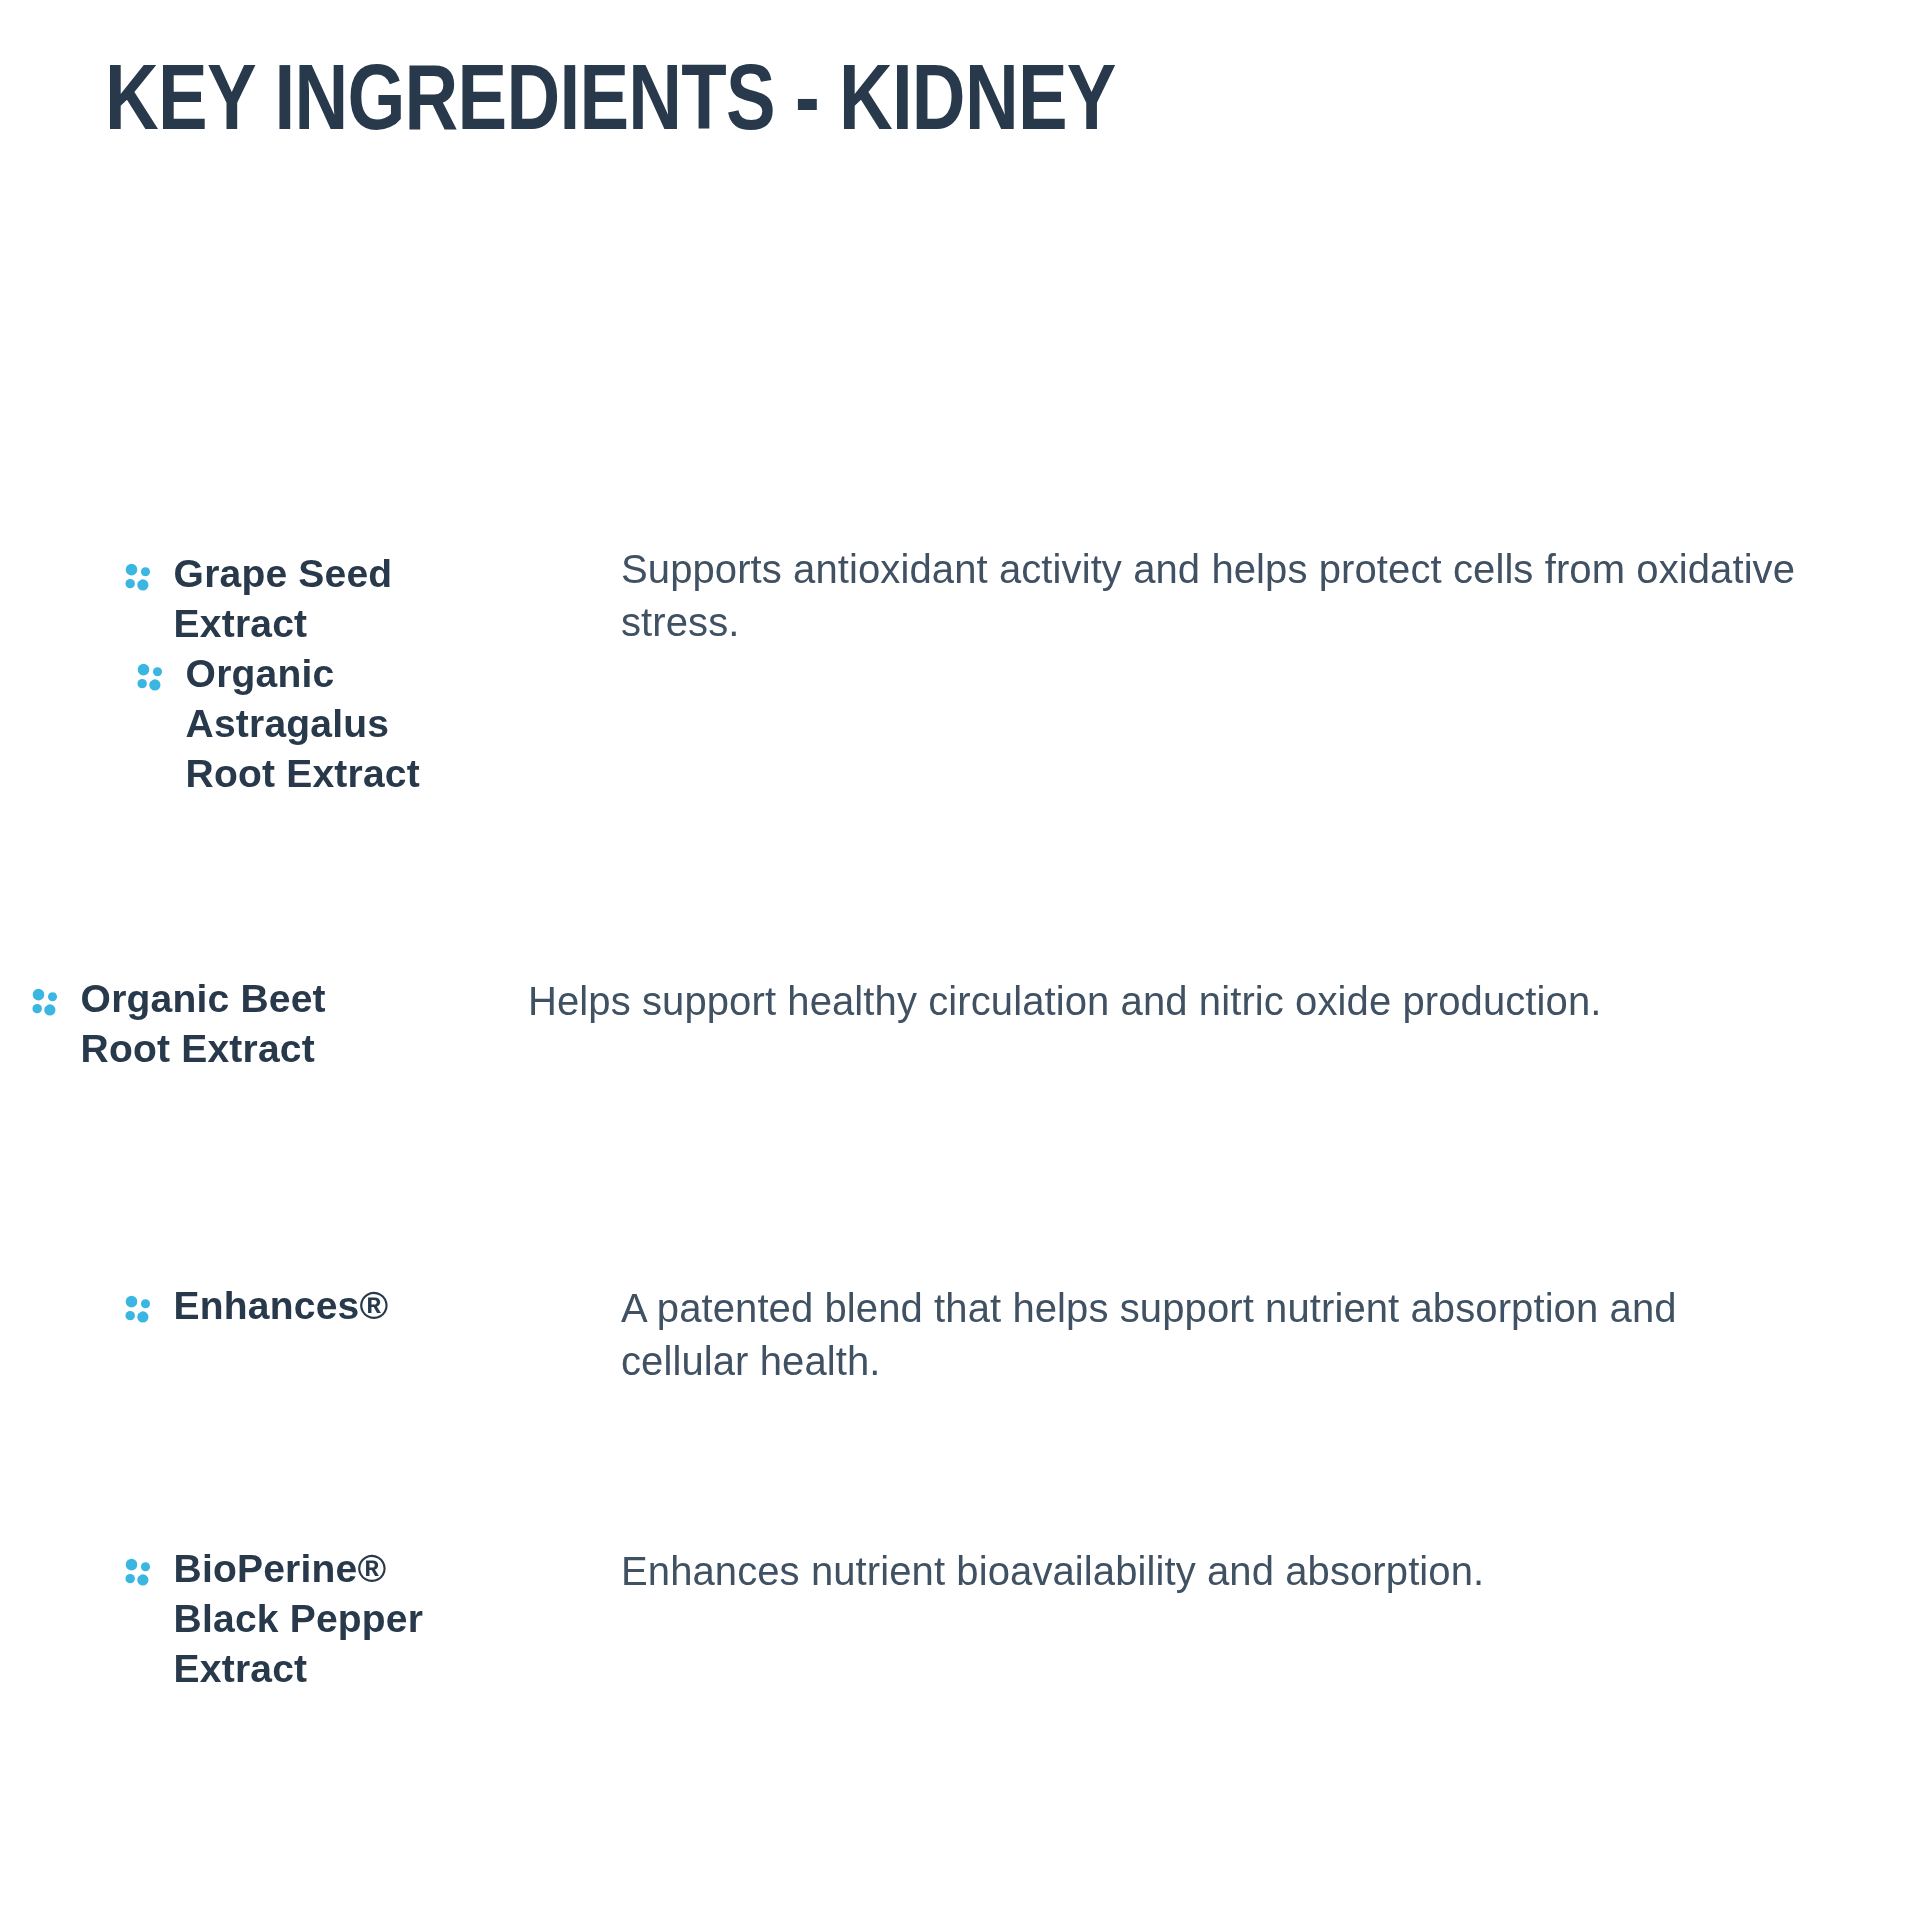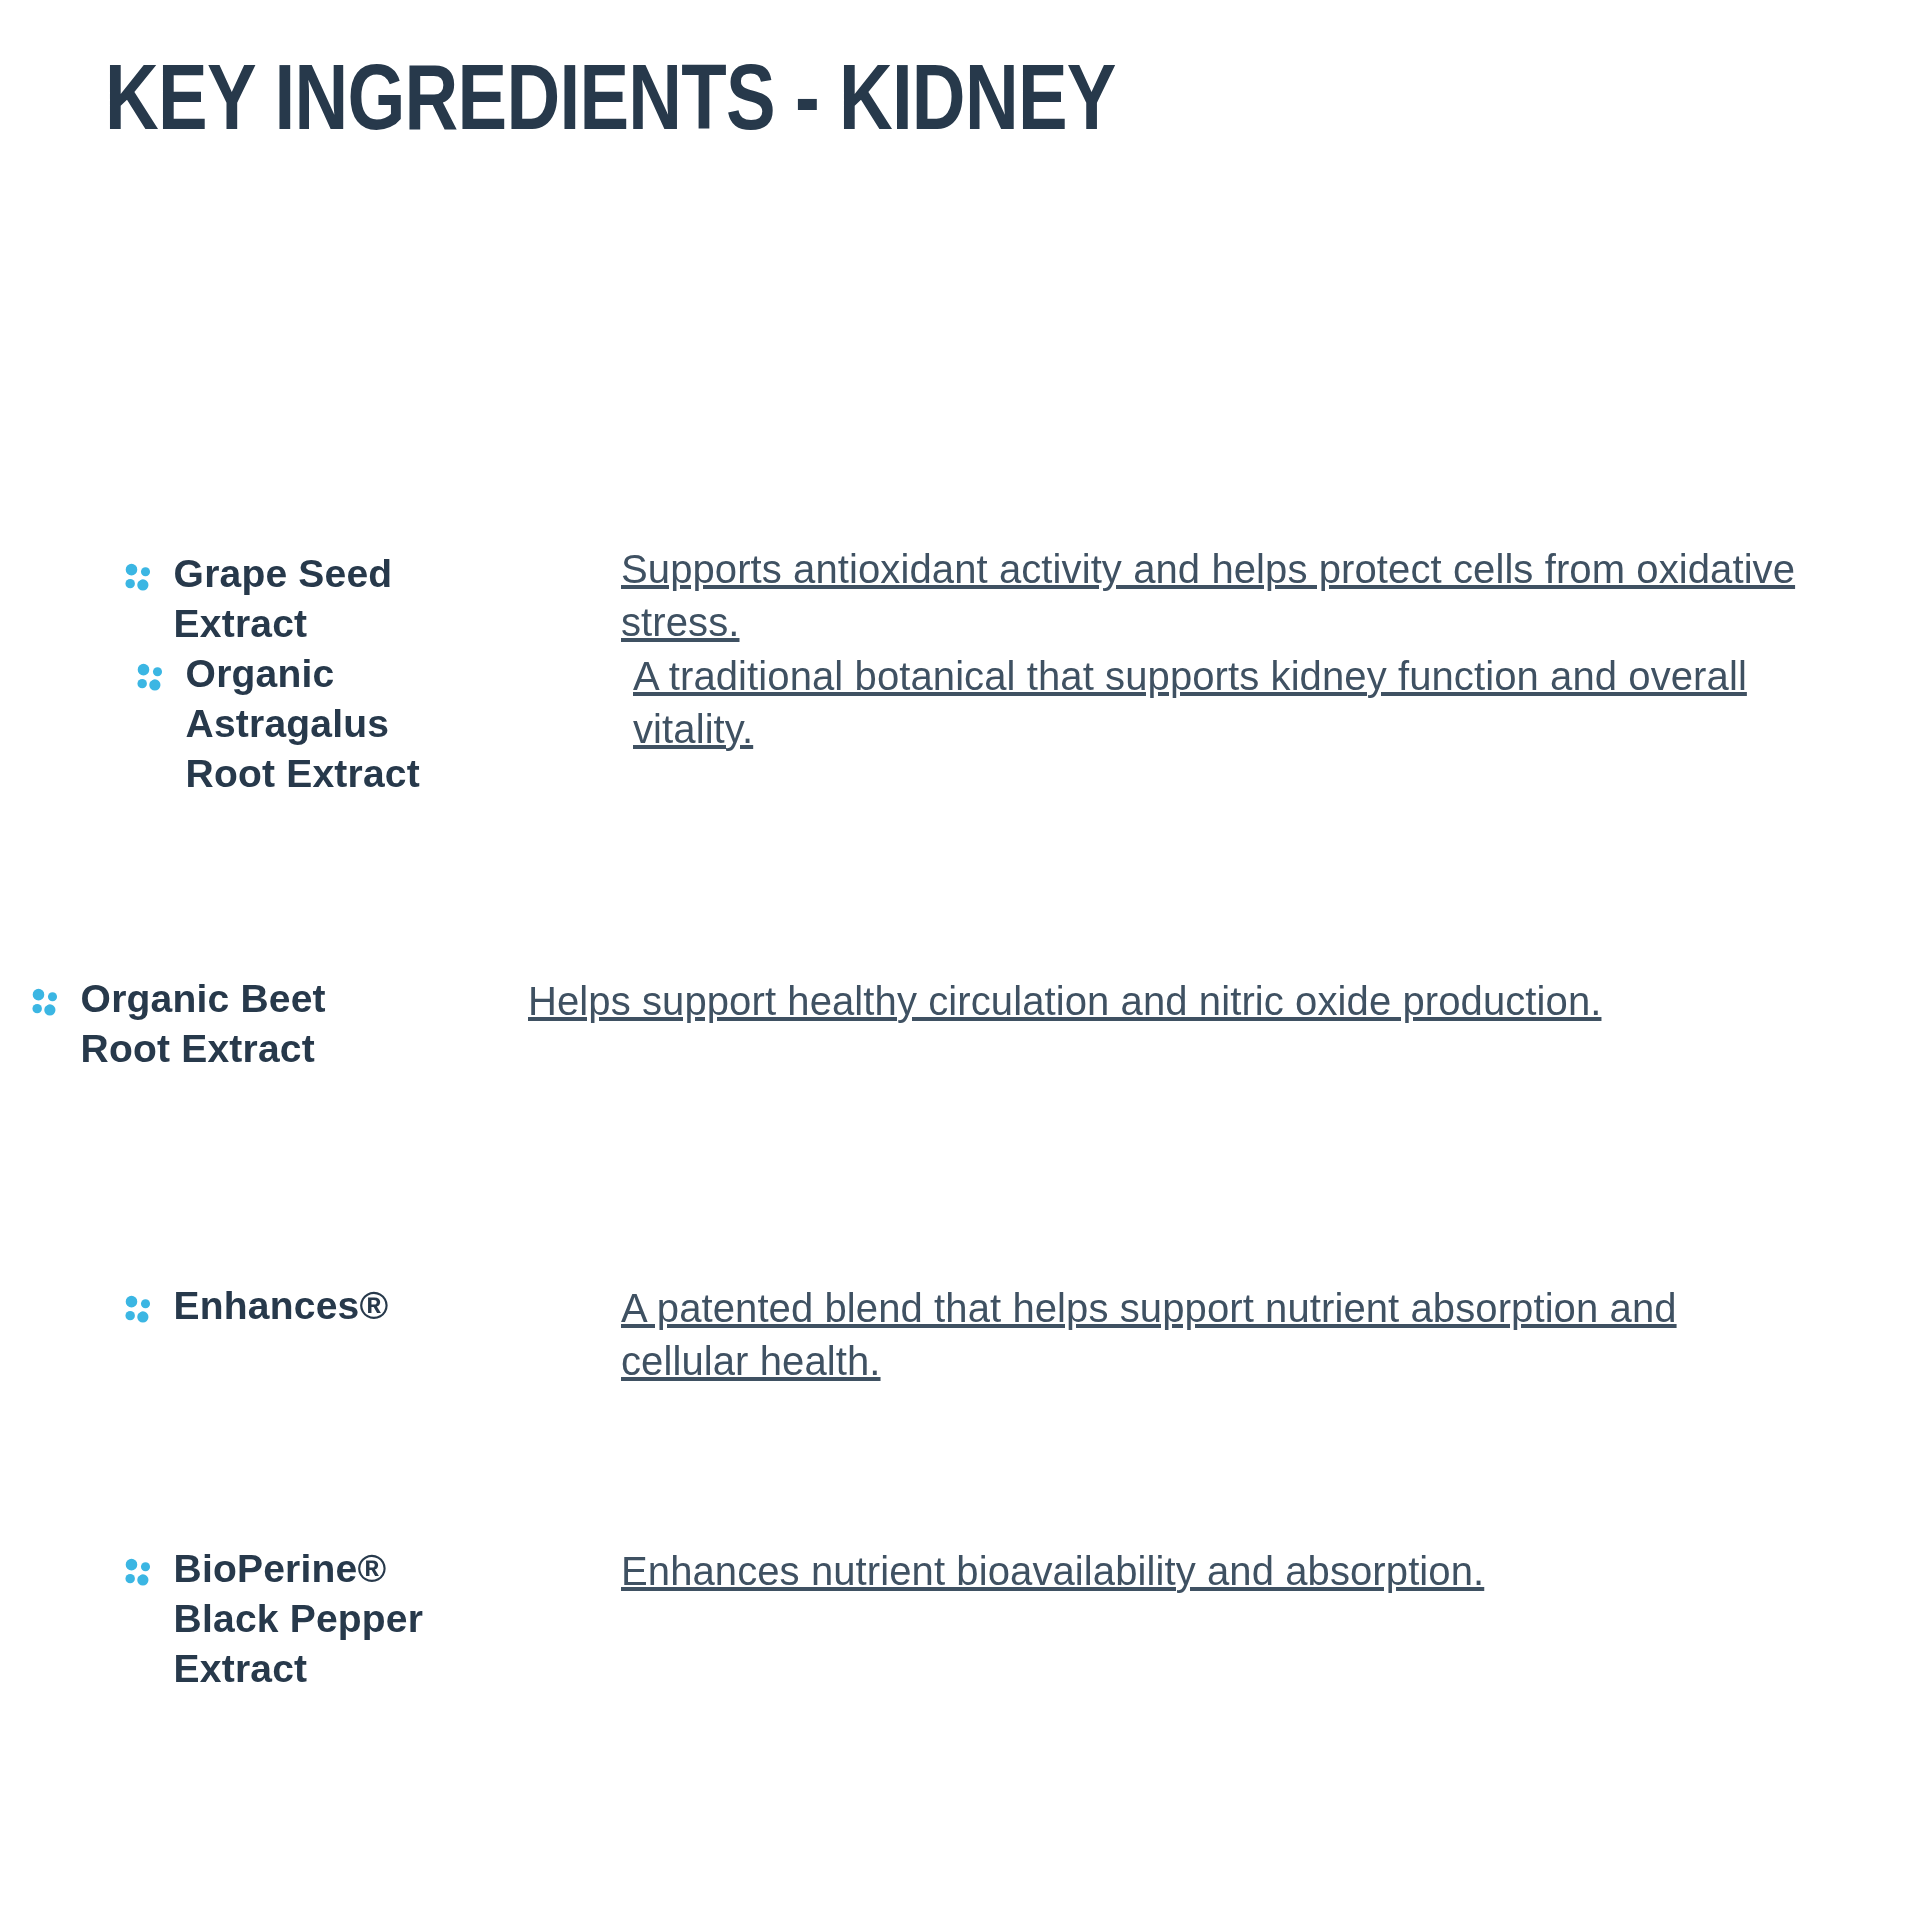--- a/index.html
+++ b/index.html
@@ -83,21 +83,20 @@
   .desc {
     flex: 1 1 auto;
     font-family: "Liberation Sans", sans-serif;
     font-weight: 400;
     font-size: 40px;
     line-height: 1.32;
     color: #3f5162;
     letter-spacing: 0.1px;
     padding-top: 0.9px;
     max-width: 1185px;
-    text-decoration: underline;
   }
 </style>
 </head>
 <body>
 
 <div class="page">
 
   <div class="title">KEY INGREDIENTS - KIDNEY</div>
 
   <div class="list">
@@ -131,21 +130,20 @@
               <circle cx="10.5" cy="27" r="5.4"></circle>
               <circle cx="25" cy="28.5" r="6.4"></circle>
               <circle cx="19.5" cy="19.5" r="4.2" fill="#ffffff"></circle>
             </g>
           </svg>
         </span>
         <span class="ing-name">Organic
 Astragalus
 Root Extract</span>
       </div>
-      <div class="desc">A traditional botanical that supports kidney function and overall vitality.</div>
     </div>
 
     <div class="row row-2">
       <div class="name-cell">
         <span class="bullet-icon">
           <svg viewBox="0 0 40 40" xmlns="http://www.w3.org/2000/svg">
             <g fill="#3bb6e3">
               <circle cx="12" cy="11" r="6.6"></circle>
               <circle cx="28" cy="13.5" r="5.2"></circle>
               <circle cx="10.5" cy="27" r="5.4"></circle>

